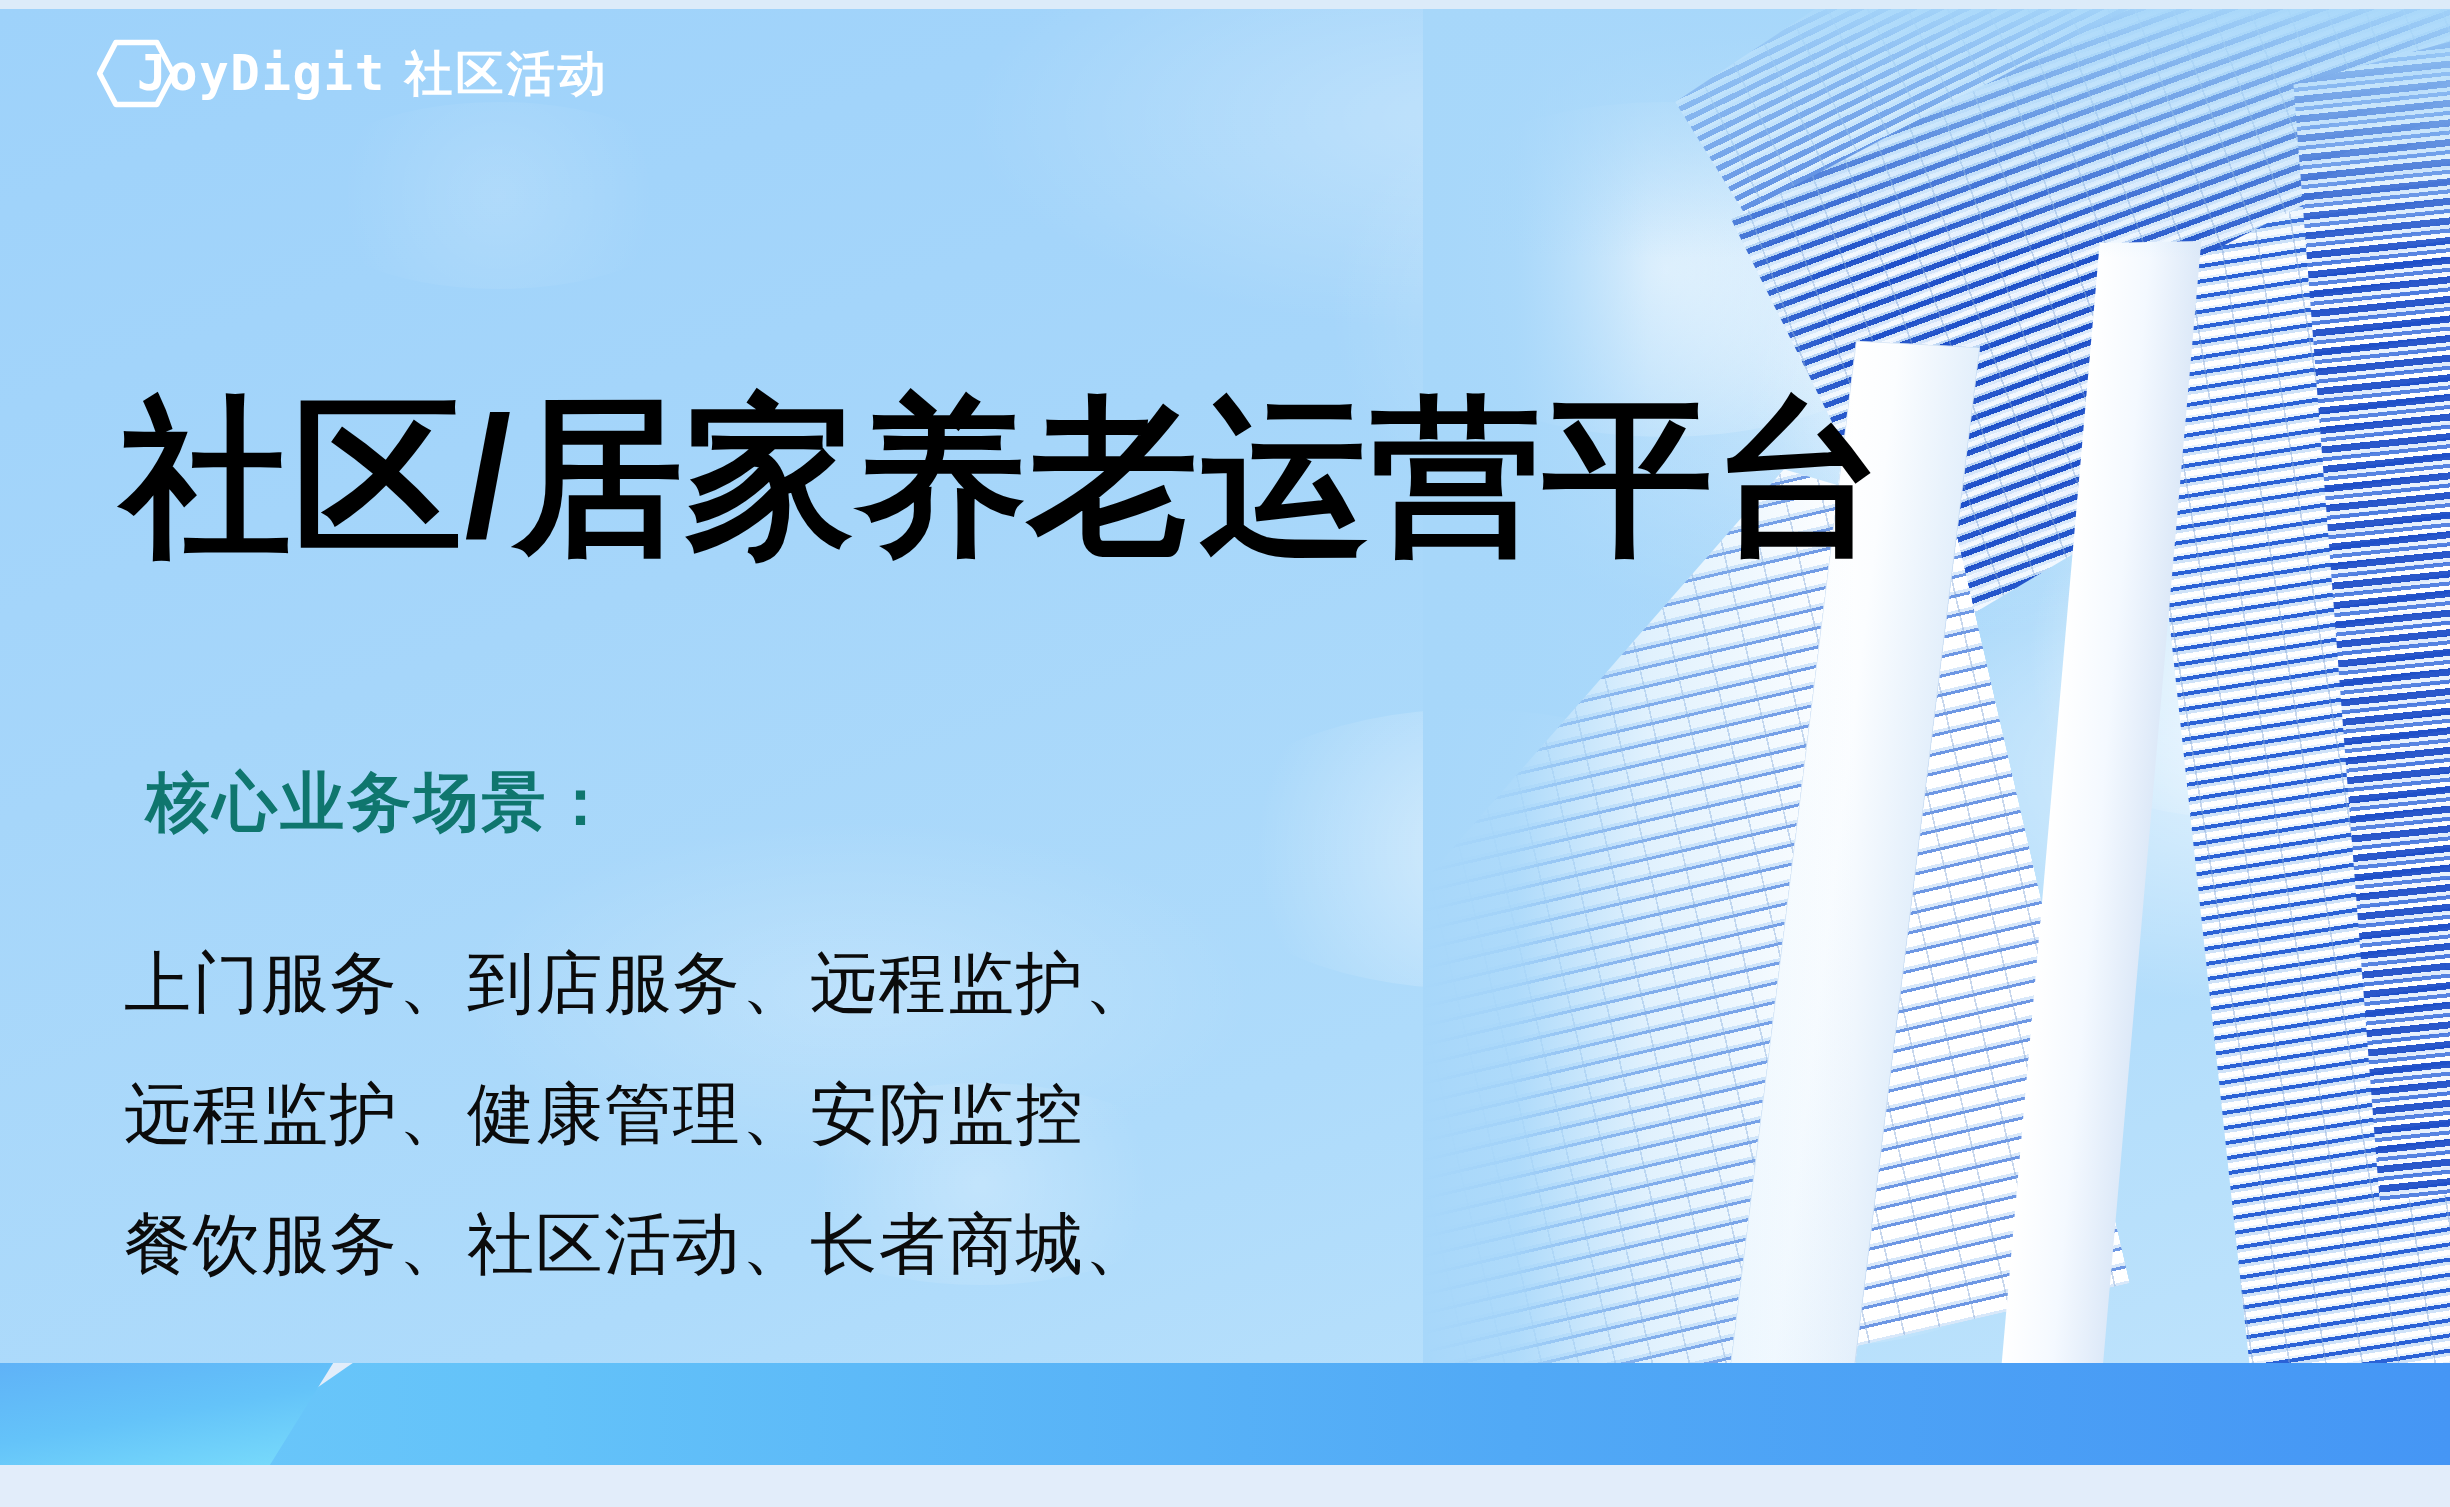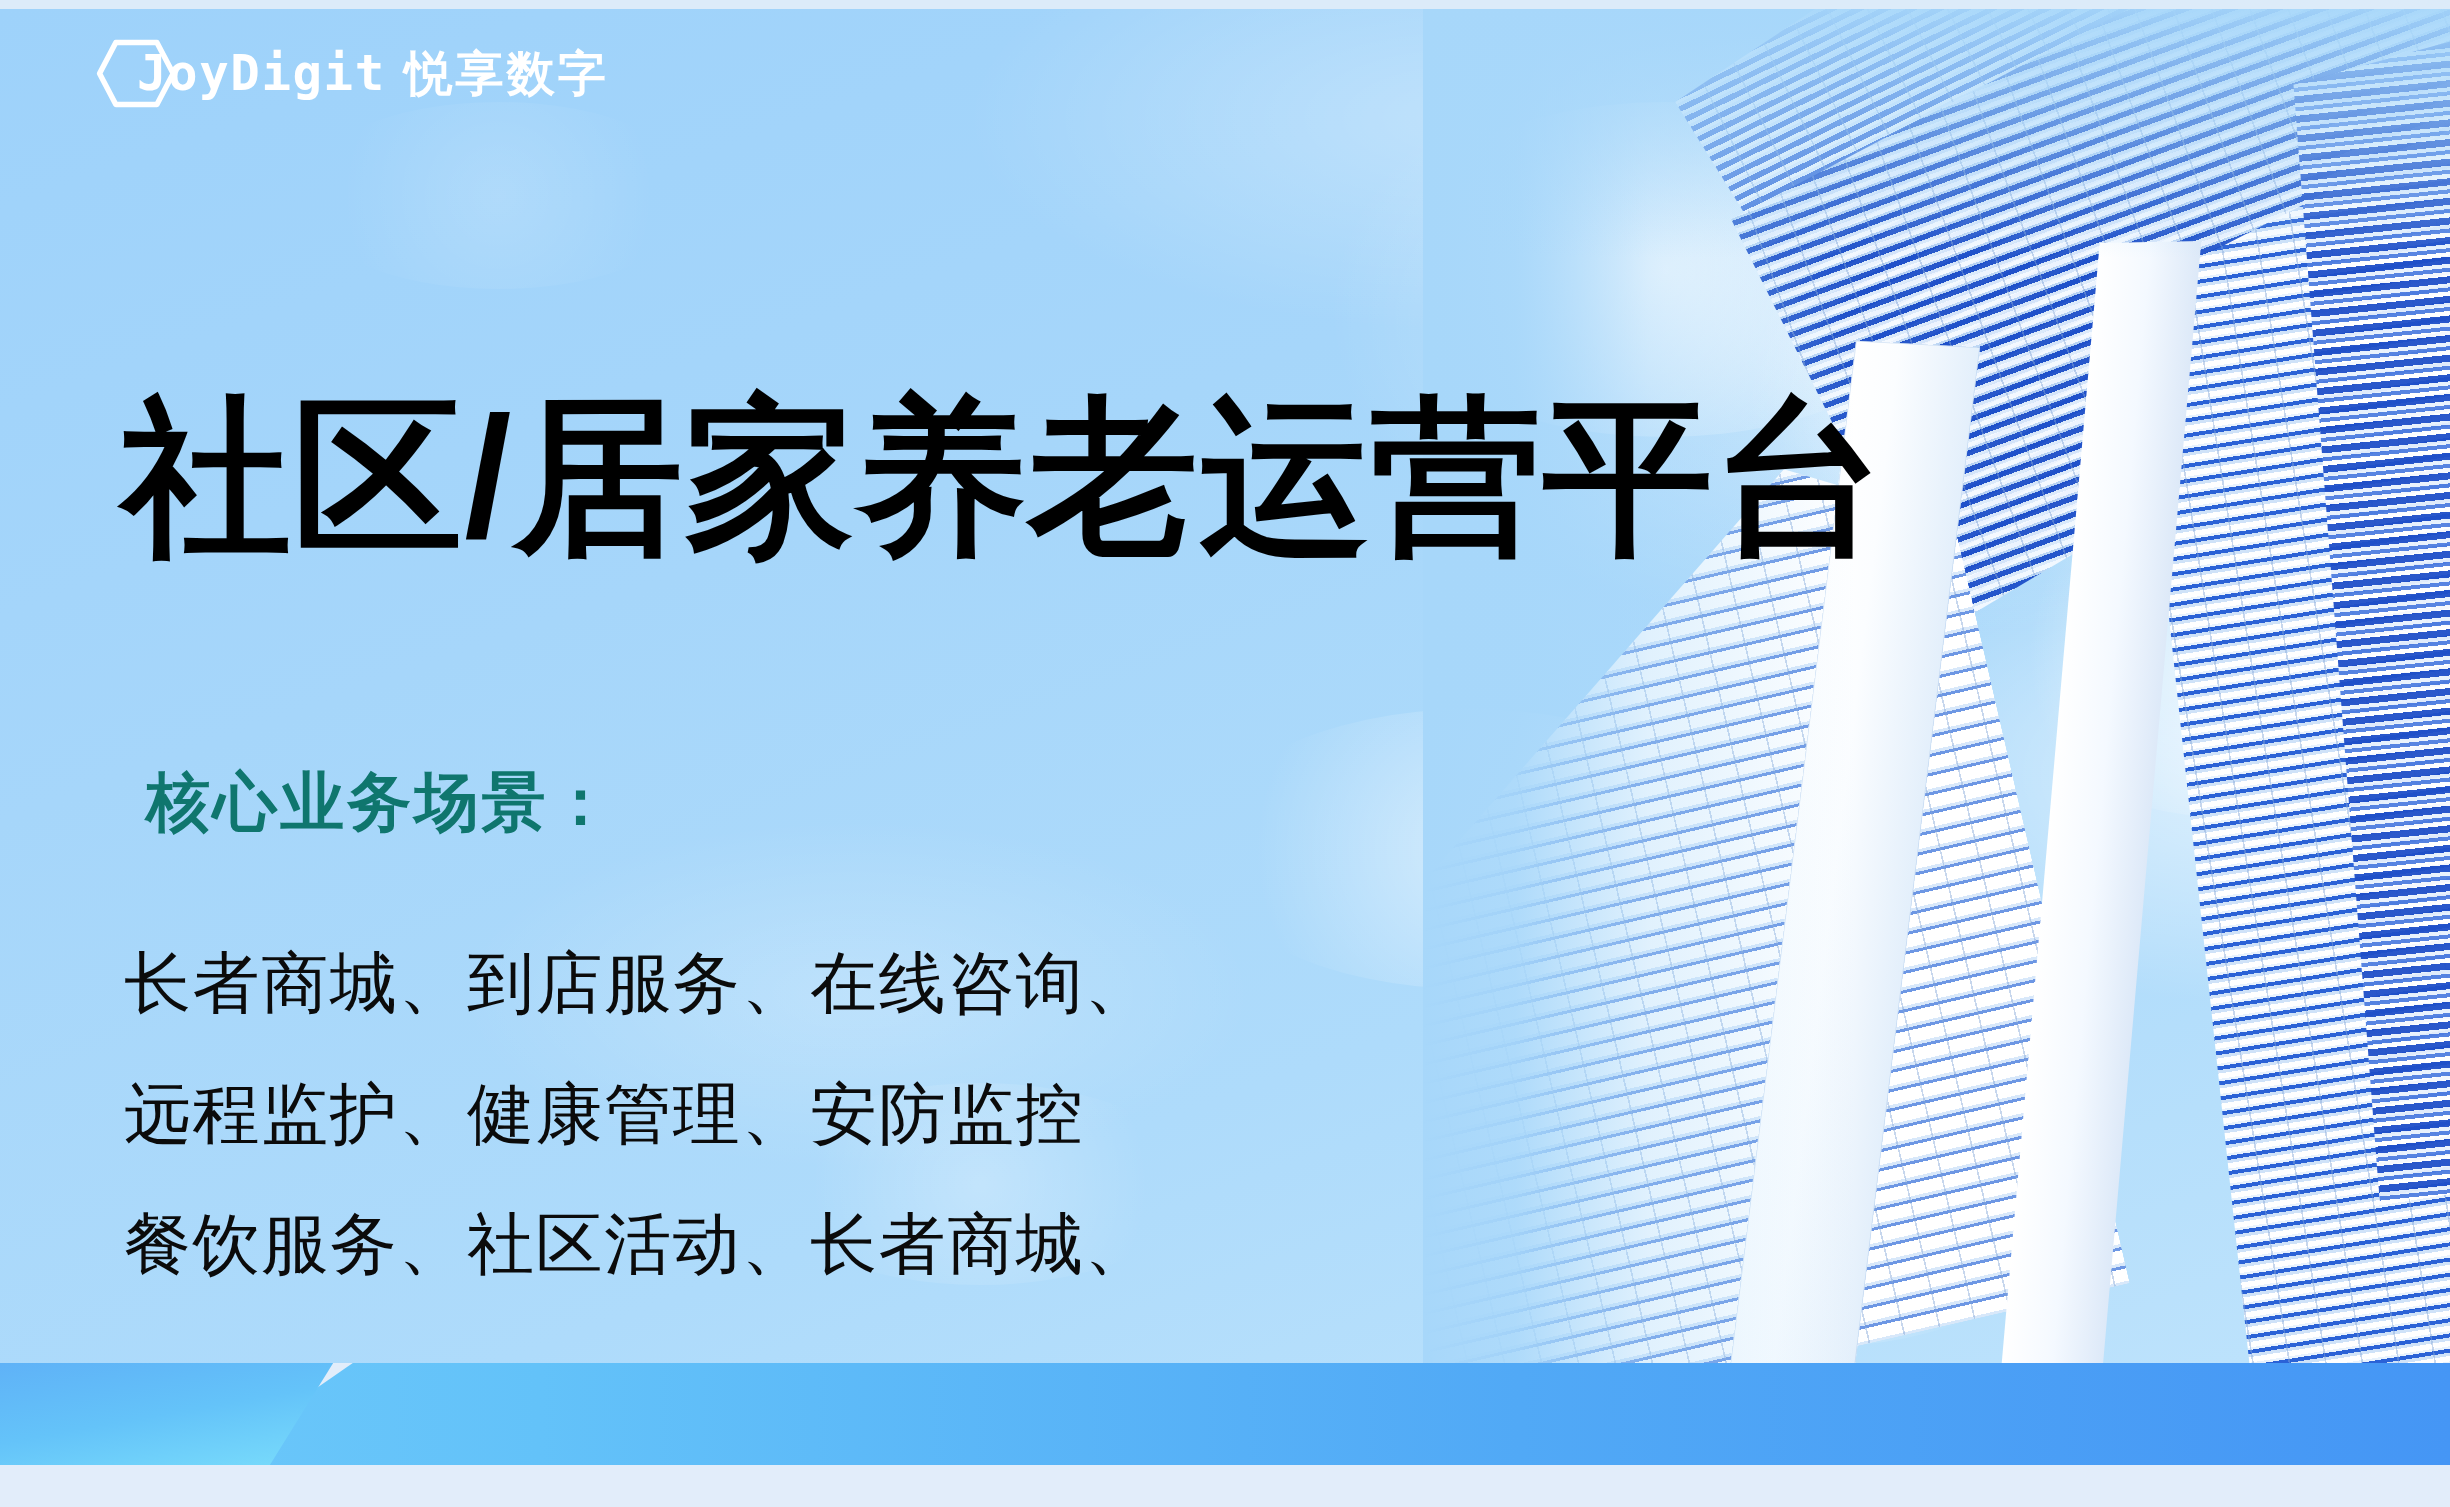--- a/index.html
+++ b/index.html
@@ -364,29 +364,29 @@
     <div class="bld-fade-top"></div>
   </div>
 
   <div class="logo nosel">
     <div class="logo-mark">
       <svg width="124" height="81" viewBox="0 0 160 104" fill="none" aria-hidden="true">
         <path d="M42 52 L63 12 L116 12 L137 52 L116 92 L63 92 Z" stroke="#FFFFFF" stroke-width="7" fill="none" stroke-linejoin="round"></path>
       </svg>
     </div>
     <span class="logo-word">JoyDigit</span>
-    <span class="logo-cn">悦享数字</span>
+    <span class="logo-cn">社区活动</span>
   </div>
 
   <h1 class="headline nosel">社区/居家养老运营平台</h1>
 
   <div class="subhead nosel">核心业务场景：</div>
 
   <div class="scene-list nosel">
-    <span class="ln">长者商城、到店服务、在线咨询、</span>
+    <span class="ln">上门服务、到店服务、远程监护、</span>
     <span class="ln">远程监护、健康管理、安防监控</span>
     <span class="ln">餐饮服务、社区活动、长者商城、</span>
   </div>
 
   <div class="ribbon">
     <div class="ribbon-base"></div>
     <div class="ribbon-right"></div>
     <div class="ribbon-left"></div>
     <div class="ribbon-seam"></div>
   </div>

